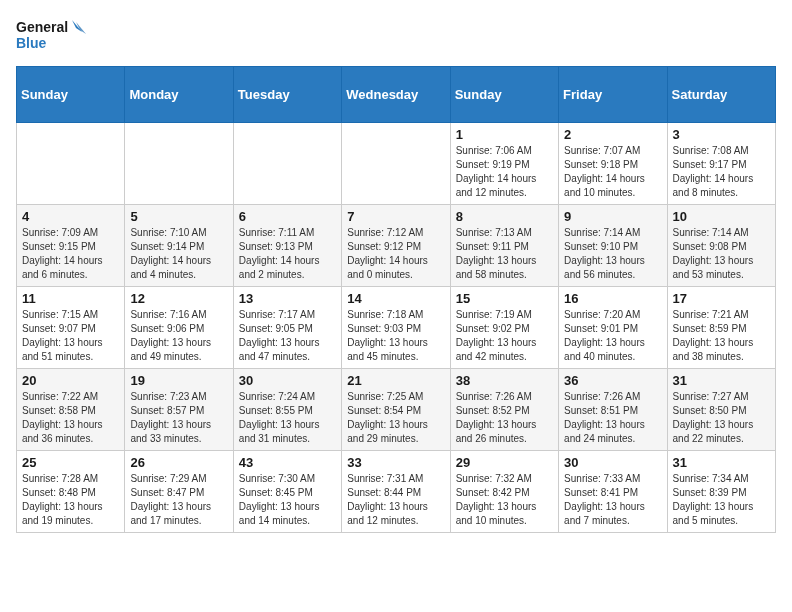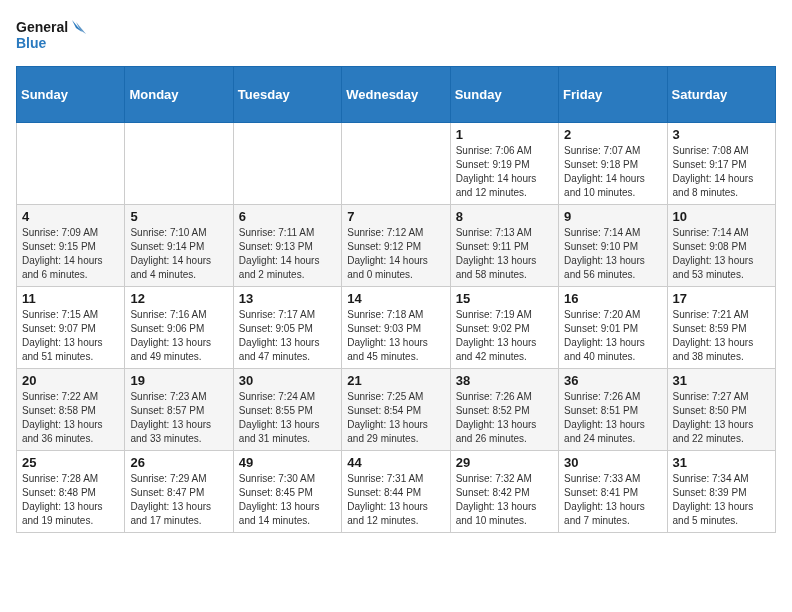--- a/index.html
+++ b/index.html
@@ -220,25 +220,25 @@
       <tr>
         <td>
           <span class="day-number">25</span>
           <div class="day-info">Sunrise: 7:28 AM<br>Sunset: 8:48 PM<br>Daylight: 13 hours<br>and 19 minutes.</div>
         </td>
         <td>
           <span class="day-number">26</span>
           <div class="day-info">Sunrise: 7:29 AM<br>Sunset: 8:47 PM<br>Daylight: 13 hours<br>and 17 minutes.</div>
         </td>
         <td>
-          <span class="day-number">49</span>
+          <span class="day-number">43</span>
           <div class="day-info">Sunrise: 7:30 AM<br>Sunset: 8:45 PM<br>Daylight: 13 hours<br>and 14 minutes.</div>
         </td>
         <td>
-          <span class="day-number">44</span>
+          <span class="day-number">33</span>
           <div class="day-info">Sunrise: 7:31 AM<br>Sunset: 8:44 PM<br>Daylight: 13 hours<br>and 12 minutes.</div>
         </td>
         <td>
           <span class="day-number">29</span>
           <div class="day-info">Sunrise: 7:32 AM<br>Sunset: 8:42 PM<br>Daylight: 13 hours<br>and 10 minutes.</div>
         </td>
         <td>
           <span class="day-number">30</span>
           <div class="day-info">Sunrise: 7:33 AM<br>Sunset: 8:41 PM<br>Daylight: 13 hours<br>and 7 minutes.</div>
         </td>

